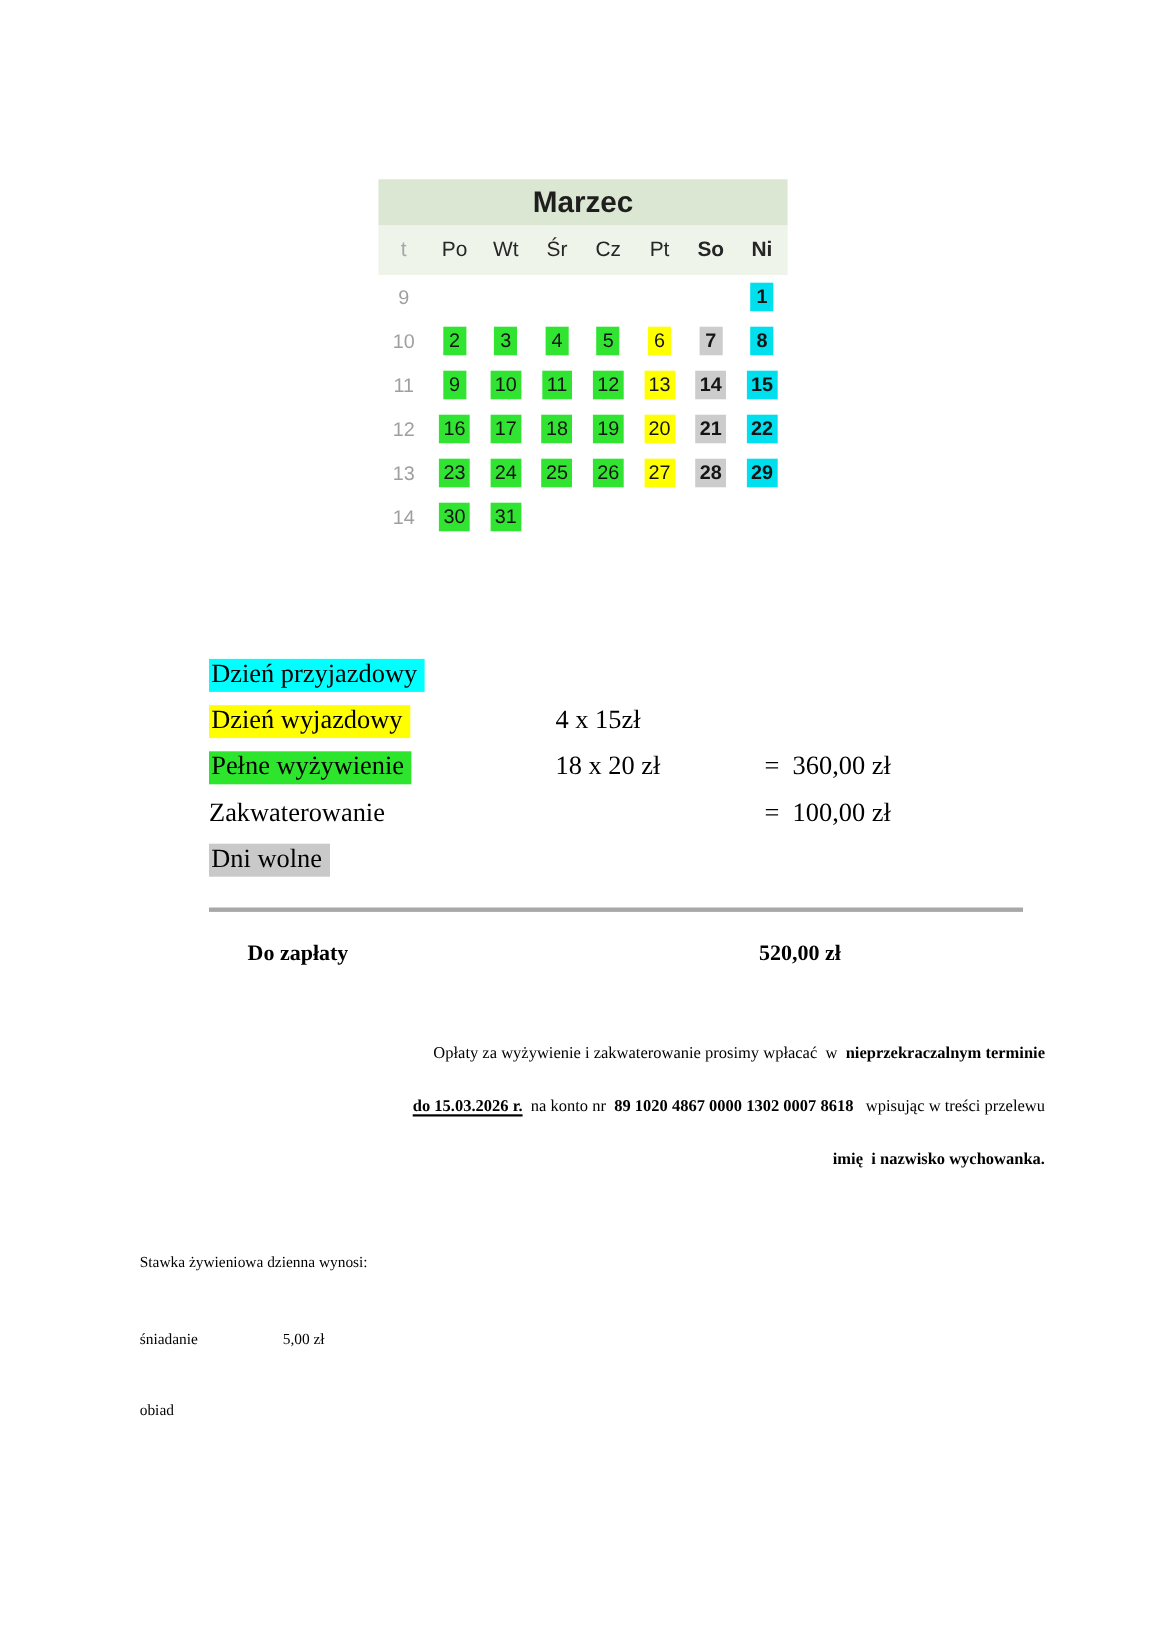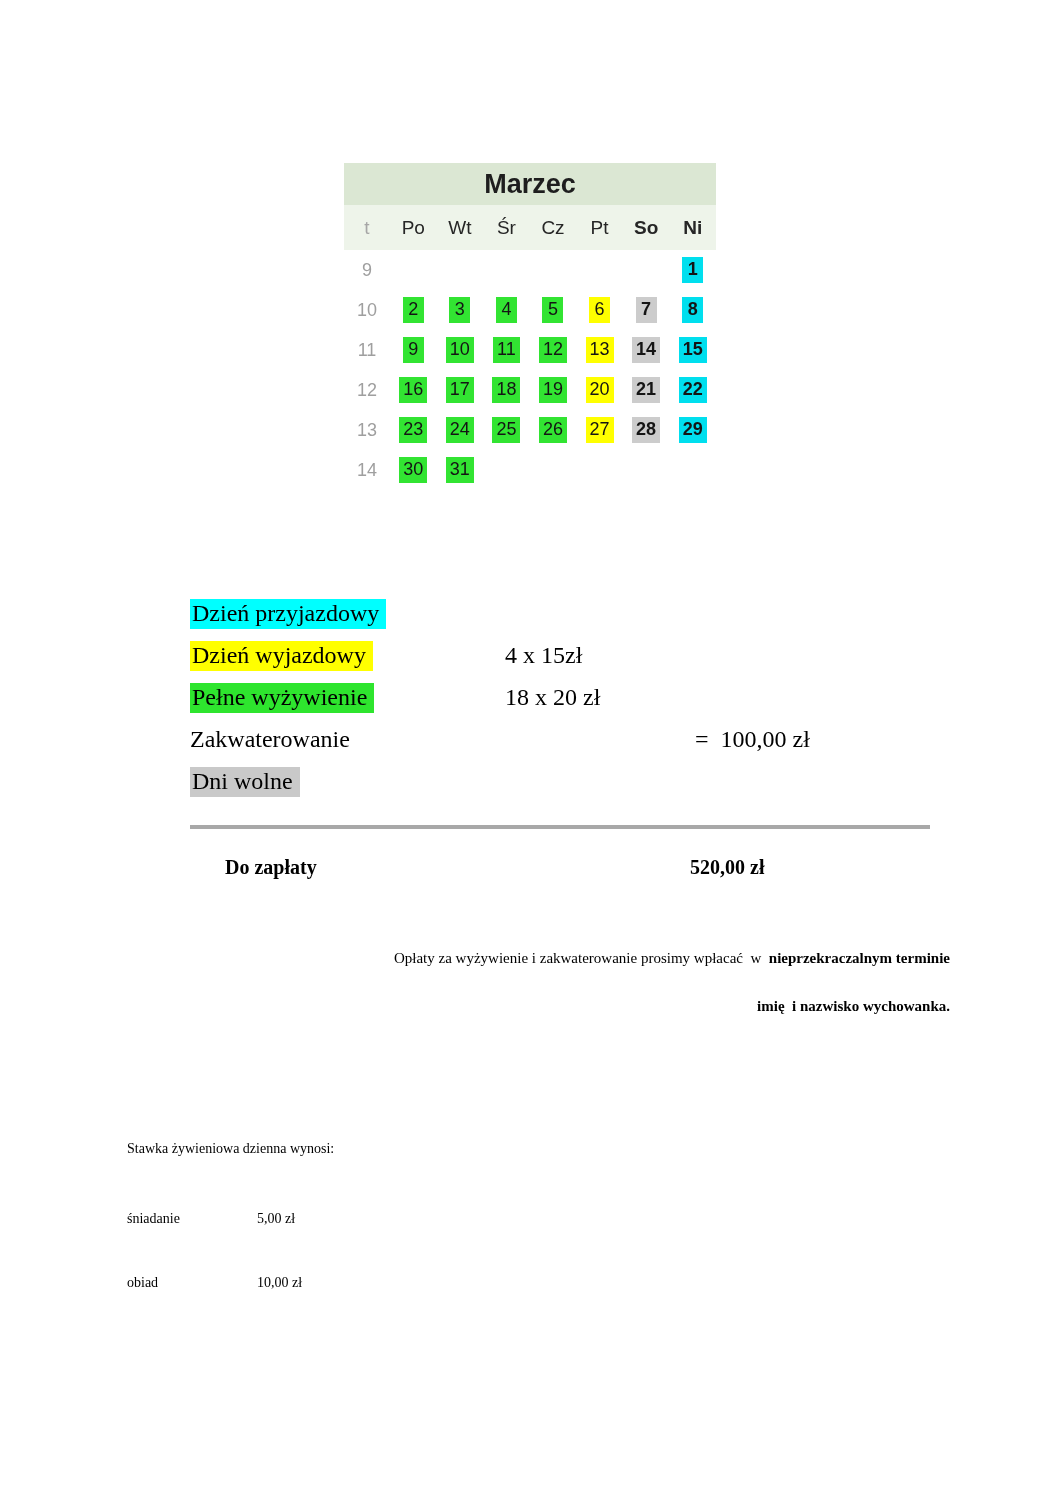--- a/index.html
+++ b/index.html
@@ -149,20 +149,21 @@
         <span class="legend-calc"></span>
         <span class="legend-amount"></span>
       </div>
       <div class="legend-row">
         <span class="legend-label"><span class="hl hl-departure">Dzień wyjazdowy</span></span>
         <span class="legend-calc">4 x 15zł</span>
       </div>
       <div class="legend-row">
         <span class="legend-label"><span class="hl hl-full">Pełne wyżywienie</span></span>
         <span class="legend-calc">18 x 20 zł</span>
+        <span class="legend-amount">=  360,00 zł</span>
       </div>
       <div class="legend-row">
         <span class="legend-label"><span class="hl hl-none">Zakwaterowanie</span></span>
         <span class="legend-calc"></span>
         <span class="legend-amount">=  100,00 zł</span>
       </div>
       <div class="legend-row">
         <span class="legend-label"><span class="hl hl-free">Dni wolne</span></span>
         <span class="legend-calc"></span>
         <span class="legend-amount"></span>
@@ -171,33 +172,33 @@
 
   <div class="rule"></div>
 
   <div class="total">
     <span class="total-label">Do zapłaty</span>
     <span class="total-amount">520,00 zł</span>
   </div>
 
   <div class="note">
       <div class="note-line"><span>Opłaty za wyżywienie i zakwaterowanie prosimy wpłacać  w  </span><span class="seg-bold ">nieprzekraczalnym terminie</span></div>
+      <div class="note-line"><span class="seg-bold seg-underline">do 15.03.2026 r.</span><span>  na konto nr  </span><span class="seg-bold ">89 1020 4867 0000 1302 0007 8618</span><span>   wpisując w treści przelewu</span></div>
       <div class="note-line"><span class="seg-bold ">imię  i nazwisko wychowanka.</span></div>
     </div>
 
   <div class="rates">
     <div class="rates-header">Stawka żywieniowa dzienna wynosi:</div>
     <div class="rates-list">
         <div class="rate-row">
           <span>śniadanie</span>
           <span>5,00 zł</span>
         </div>
         <div class="rate-row">
           <span>obiad</span>
-          <span>10,00 zł</span>
         </div>
         <div class="rate-row">
           <span>kolacja</span>
           <span>5,00 zł</span>
         </div>
       </div>
   </div>
 
 </div>
 

